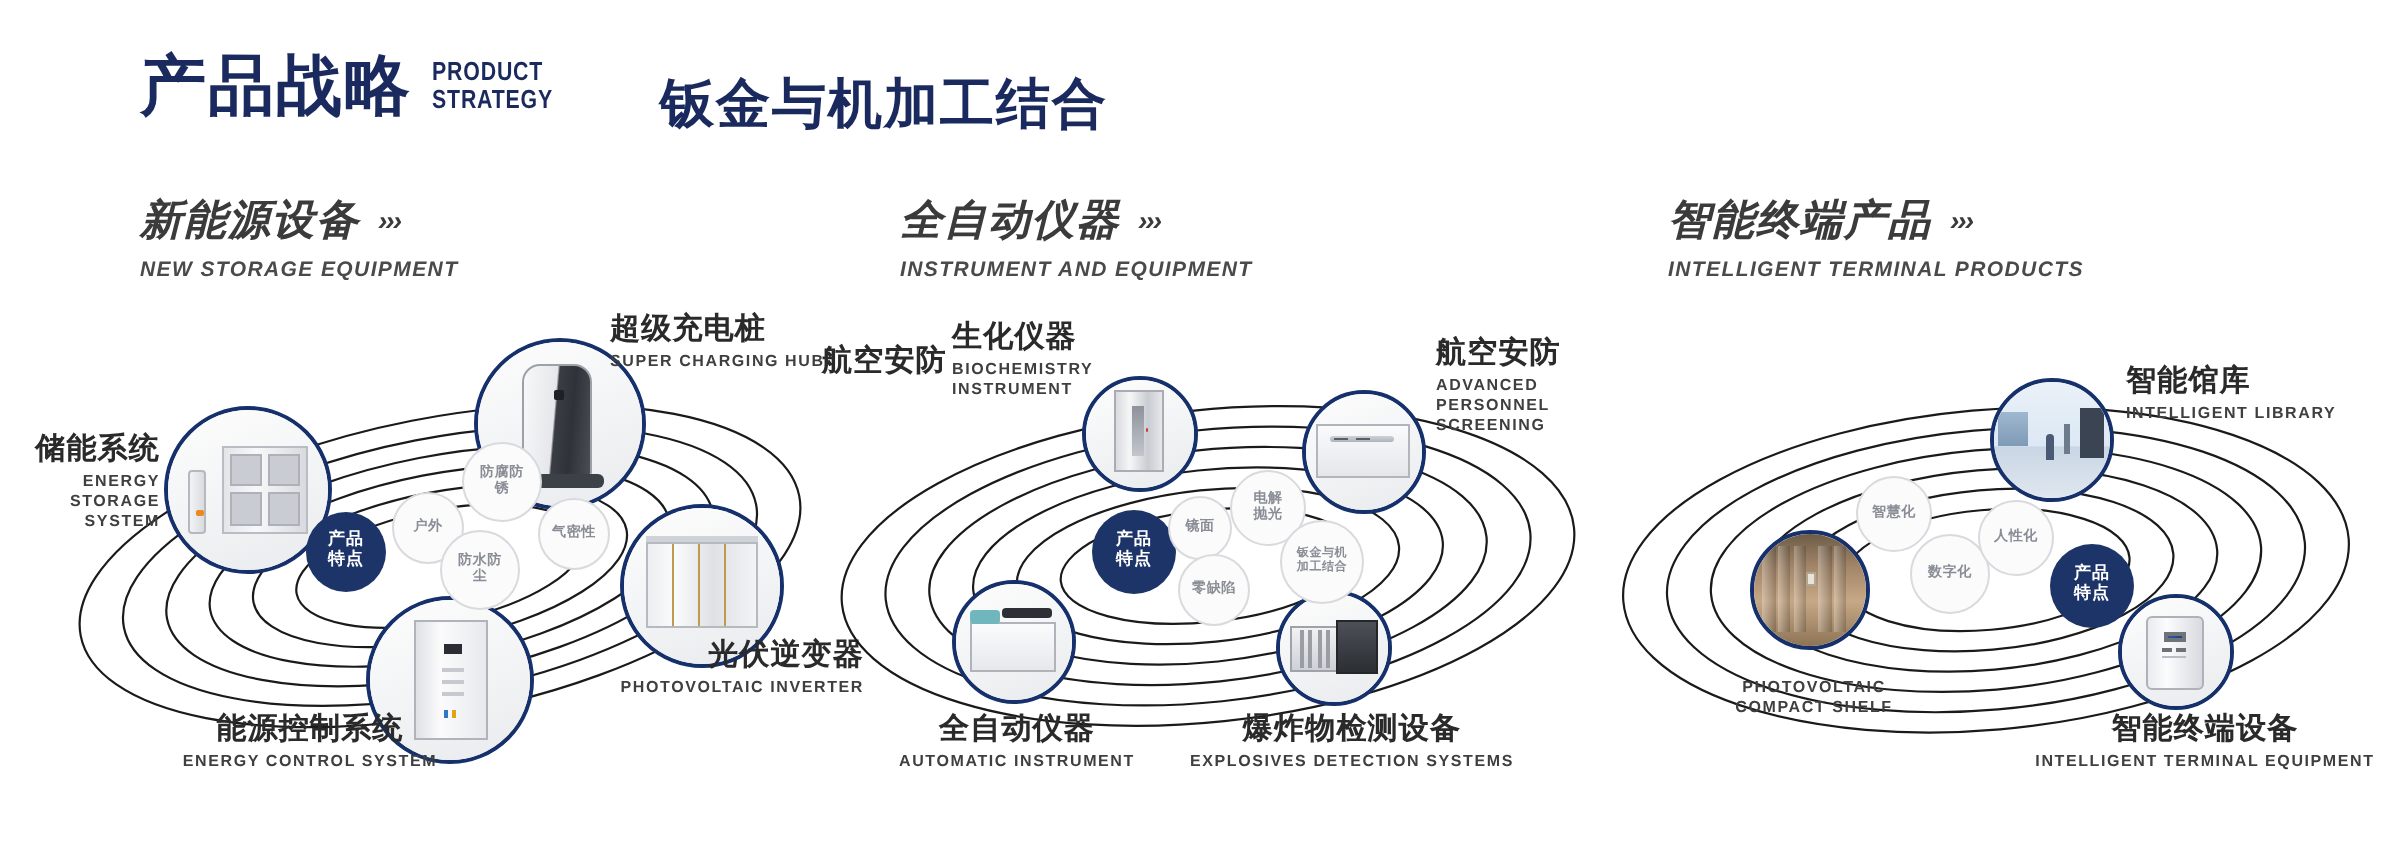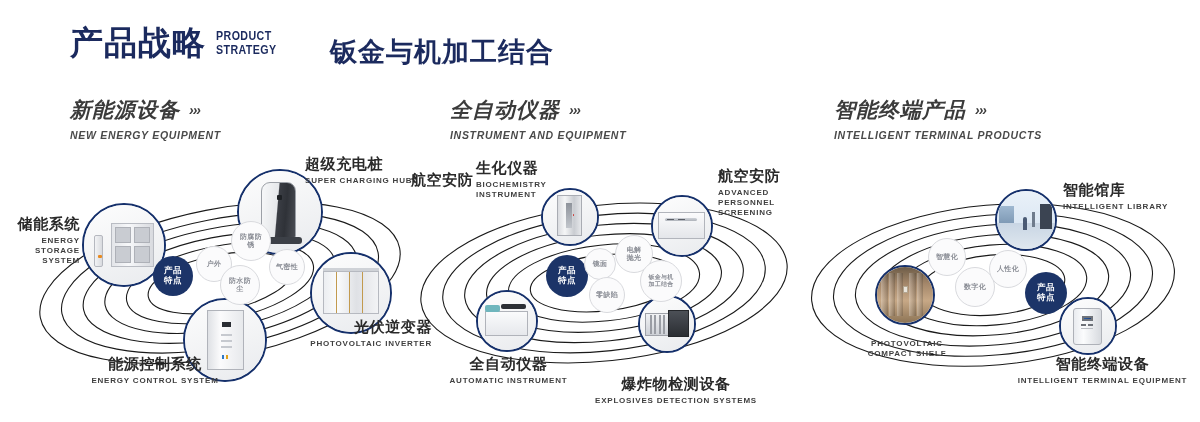--- a/index.html
+++ b/index.html
@@ -53,20 +53,21 @@
   }
   .node .art { width: 100%; height: 100%; position: relative; }
 
   
   .badge {
     position: absolute; border-radius: 50%;
     background: #1c3468; color: #fff;
     display: flex; flex-direction: column; align-items: center; justify-content: center;
     font-size: 8.5px; font-weight: bold; line-height: 1.15; letter-spacing: 0.5px;
     box-shadow: 0 0 0 0 rgba(0,0,0,0);
+    font-family: Liberation Mono, monospace;
   }
 
   
   .feat {
     position: absolute; border-radius: 50%;
     border: 1px solid #d9dade; background: #fbfbfc;
     color: #8a8d95; font-size: 7px; font-weight: bold;
     display: flex; align-items: center; justify-content: center;
     text-align: center; line-height: 1.2; letter-spacing: 0.3px;
   }
@@ -158,21 +159,21 @@
       <div>STRATEGY</div>
     </div>
   </div>
   <div class="hdr-sub">钣金与机加工结合</div>
 
   <div class="sec-title" style="left:70px; top:96px;">
     <div class="sec-cn">
       <span>新能源设备</span>
       <span class="chev">›››</span>
     </div>
-    <div class="sec-en">NEW ENERGY EQUIPMENT</div>
+    <div class="sec-en">NEW STORAGE EQUIPMENT</div>
   </div>
 
   <div class="sec-title" style="left:450px; top:96px;">
     <div class="sec-cn">
       <span>全自动仪器</span>
       <span class="chev">›››</span>
     </div>
     <div class="sec-en">INSTRUMENT AND EQUIPMENT</div>
   </div>
 
@@ -342,21 +343,21 @@
         <div class="art-bg"></div>
         <div class="box ed-a">
           <div class="ed-fin" style="left:16%"></div>
           <div class="ed-fin" style="left:36%"></div>
           <div class="ed-fin" style="left:56%"></div>
           <div class="ed-fin" style="left:76%"></div>
         </div>
         <div class="box ed-b"></div>
       </div>
     </div>
-    <div class="nlabel ta-c" style="left:180px; top:200px; width:180px;margin-top:20px;">
+    <div class="nlabel ta-c" style="left:180px; top:200px; width:180px;">
       <div class="cn">爆炸物检测设备</div>
       <div class="en">EXPLOSIVES DETECTION SYSTEMS</div>
     </div>
 
     <div class="badge" style="left:140px; top:100px; width:42px; height:42px;">
       <span>产品</span>
       <span>特点</span>
     </div>
 
     <div class="feat" style="left:178px; top:93px; width:32px; height:32px;">镜面</div>

